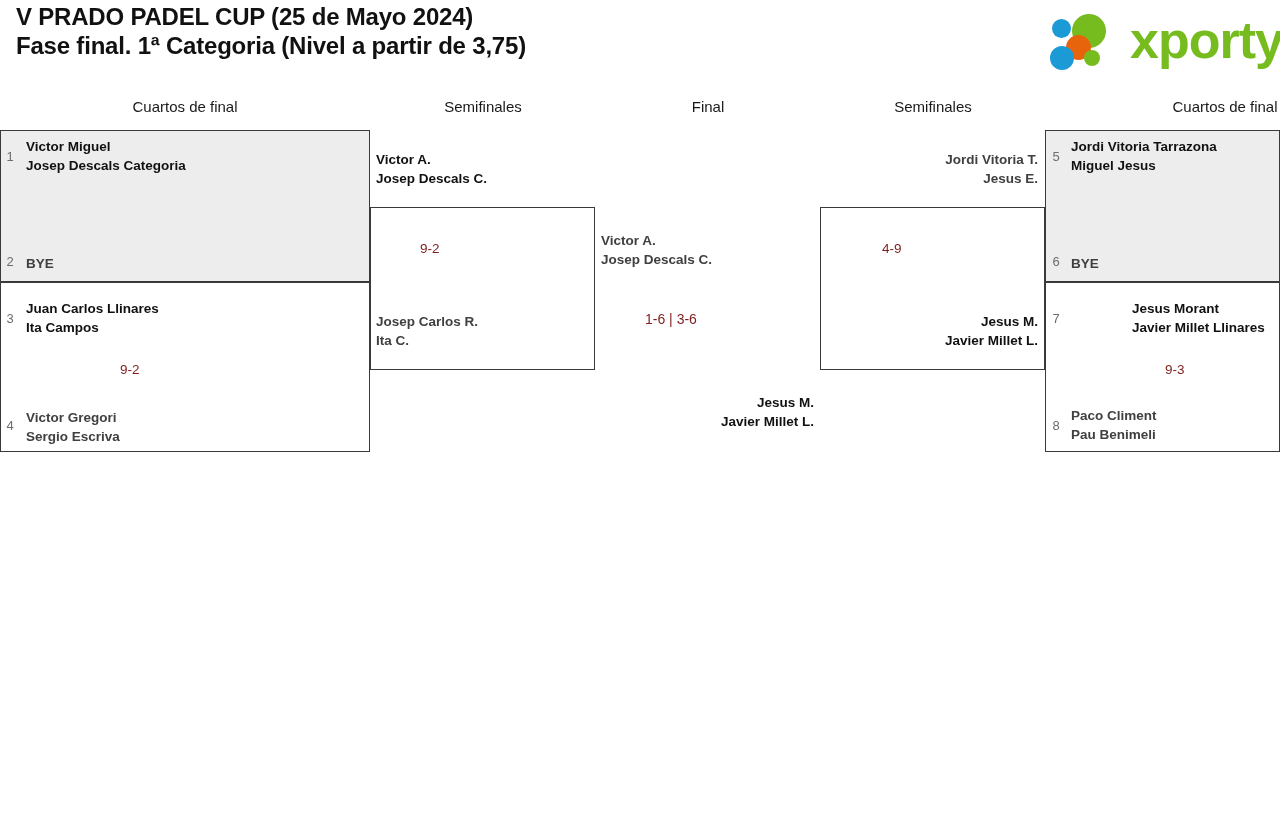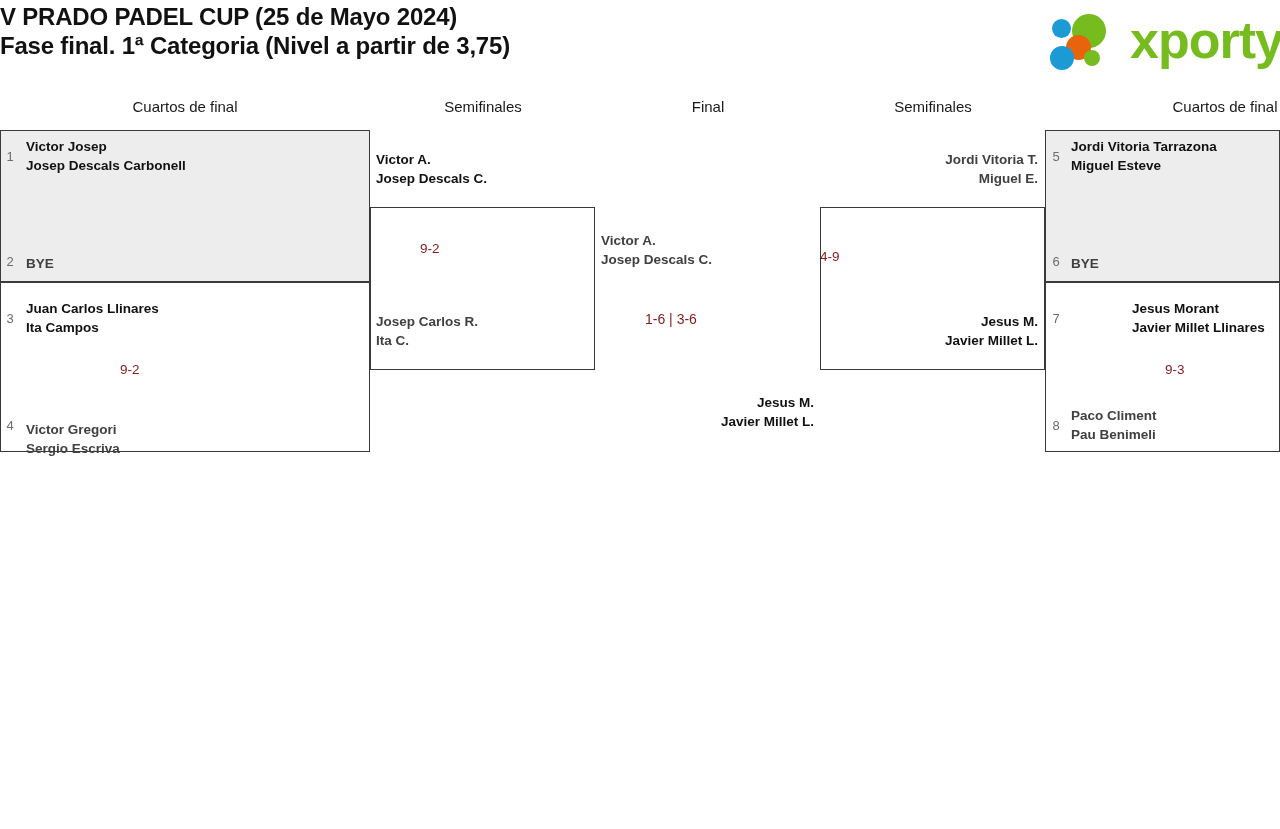--- a/index.html
+++ b/index.html
@@ -29,20 +29,21 @@
     left: 0; top: 2px;
     width: 900px;
   }
   .title-line {
     font-size: 24px;
     font-weight: bold;
     line-height: 29px;
     color: #111111;
     letter-spacing: -0.2px;
     white-space: nowrap;
+    padding-left: 16px;
   }
 
   
   #logo {
     position: absolute;
     right: 4px;
     top: 10px;
     width: 232px;
     height: 64px;
   }
@@ -152,38 +153,38 @@
   <div class="col-header" style="left:60px;  width:250px;">Cuartos de final</div>
   <div class="col-header" style="left:358px; width:250px;">Semifinales</div>
   <div class="col-header" style="left:583px; width:250px;">Final</div>
   <div class="col-header" style="left:808px; width:250px;">Semifinales</div>
   <div class="col-header" style="left:1100px; width:250px;">Cuartos de final</div>
 
   <div class="mbox shaded" style="left:0px; top:42px; width:370px; height:152px;">
   </div>
   <div class="seed" style="left:2px; top:61px;">1</div>
   <div class="team win" style="left:26px; top:49px;">
-    <span class="nm">Victor Josep</span>
-    <span class="nm">Josep Descals Carbonell</span>
+    <span class="nm">Victor Miguel</span>
+    <span class="nm">Josep Descals Categoria</span>
   </div>
   <div class="seed" style="left:2px; top:166px;">2</div>
   <div class="team lose" style="left:26px; top:166px;">
     <span class="nm">BYE</span>
   </div>
 
   <div class="mbox" style="left:0px; top:194px; width:370px; height:170px;">
   </div>
   <div class="seed" style="left:2px; top:223px;">3</div>
   <div class="team win" style="left:26px; top:211px;">
     <span class="nm">Juan Carlos Llinares</span>
     <span class="nm">Ita Campos</span>
   </div>
   <div class="score" style="left:120px; top:274px; width:130px;">9-2</div>
   <div class="seed" style="left:2px; top:330px;">4</div>
-  <div class="team lose" style="left:26px; top:332px;">
+  <div class="team lose" style="left:26px; top:320px;">
     <span class="nm">Victor Gregori</span>
     <span class="nm">Sergio Escriva</span>
   </div>
 
   <div class="mbox" style="left:370px; top:119px; width:225px; height:163px;">
   </div>
   <div class="team win" style="left:376px; top:62px;">
     <span class="nm">Victor A.</span>
     <span class="nm">Josep Descals C.</span>
   </div>
@@ -200,34 +201,34 @@
   <div class="score lg" style="left:645px; top:223px; width:126px;">1-6 | 3-6</div>
   <div class="team win ralign" style="left:600px; top:305px; width:214px;">
     <span class="nm">Jesus M.</span>
     <span class="nm">Javier Millet L.</span>
   </div>
 
   <div class="mbox" style="left:820px; top:119px; width:225px; height:163px;">
   </div>
   <div class="team lose ralign" style="left:824px; top:62px; width:214px;">
     <span class="nm">Jordi Vitoria T.</span>
-    <span class="nm">Miguel E.</span>
-  </div>
-  <div class="score" style="left:820px; top:153px; width:126px;margin-top:8px;">4-9</div>
+    <span class="nm">Jesus E.</span>
+  </div>
+  <div class="score" style="left:882px; top:153px; width:126px;">4-9</div>
   <div class="team win ralign" style="left:824px; top:224px; width:214px;">
     <span class="nm">Jesus M.</span>
     <span class="nm">Javier Millet L.</span>
   </div>
 
   <div class="mbox shaded" style="left:1045px; top:42px; width:235px; height:152px;">
   </div>
   <div class="seed" style="left:1048px; top:61px;">5</div>
   <div class="team win" style="left:1071px; top:49px;">
     <span class="nm">Jordi Vitoria Tarrazona</span>
-    <span class="nm">Miguel Esteve</span>
+    <span class="nm">Miguel Jesus</span>
   </div>
   <div class="seed" style="left:1048px; top:166px;">6</div>
   <div class="team lose" style="left:1071px; top:166px;">
     <span class="nm">BYE</span>
   </div>
 
   <div class="mbox" style="left:1045px; top:194px; width:235px; height:170px;">
   </div>
   <div class="seed" style="left:1048px; top:223px;">7</div>
   <div class="team win" style="left:1132px; top:211px;">

